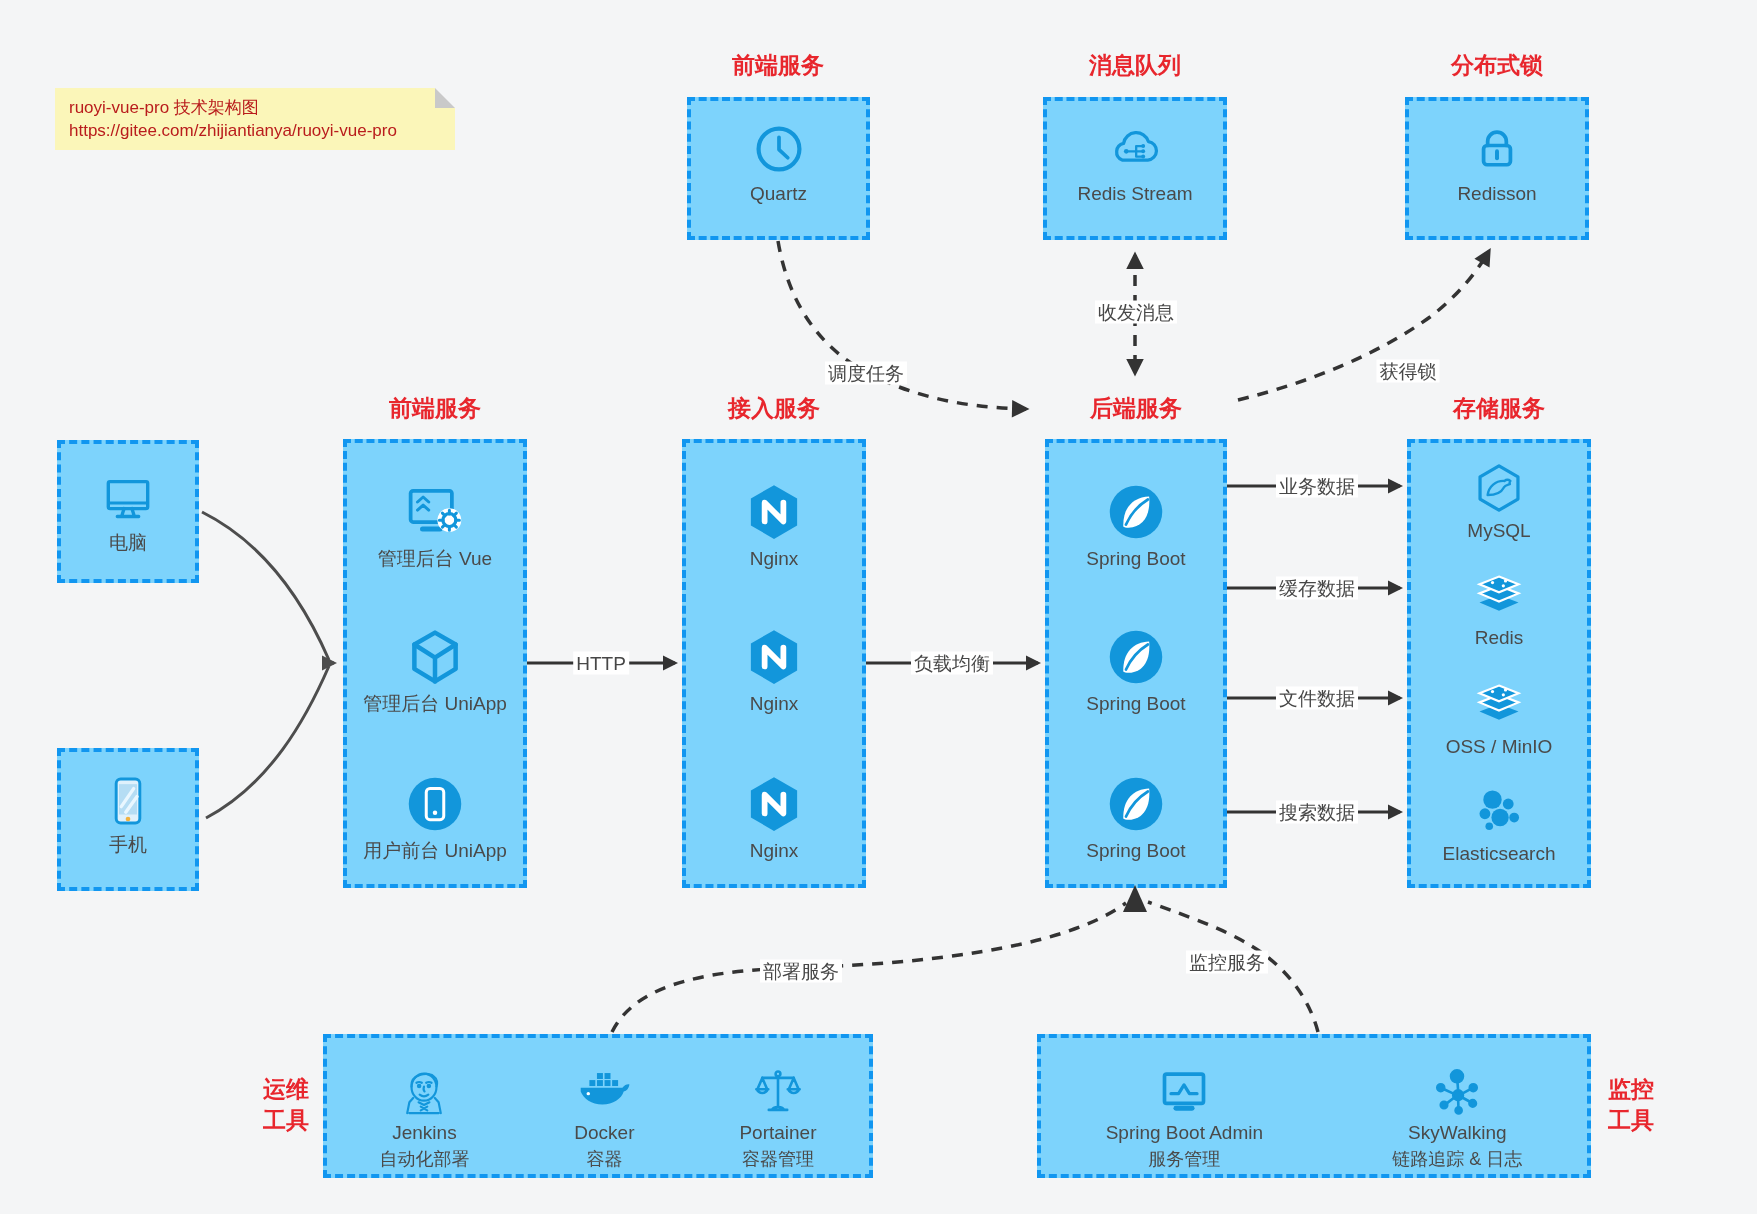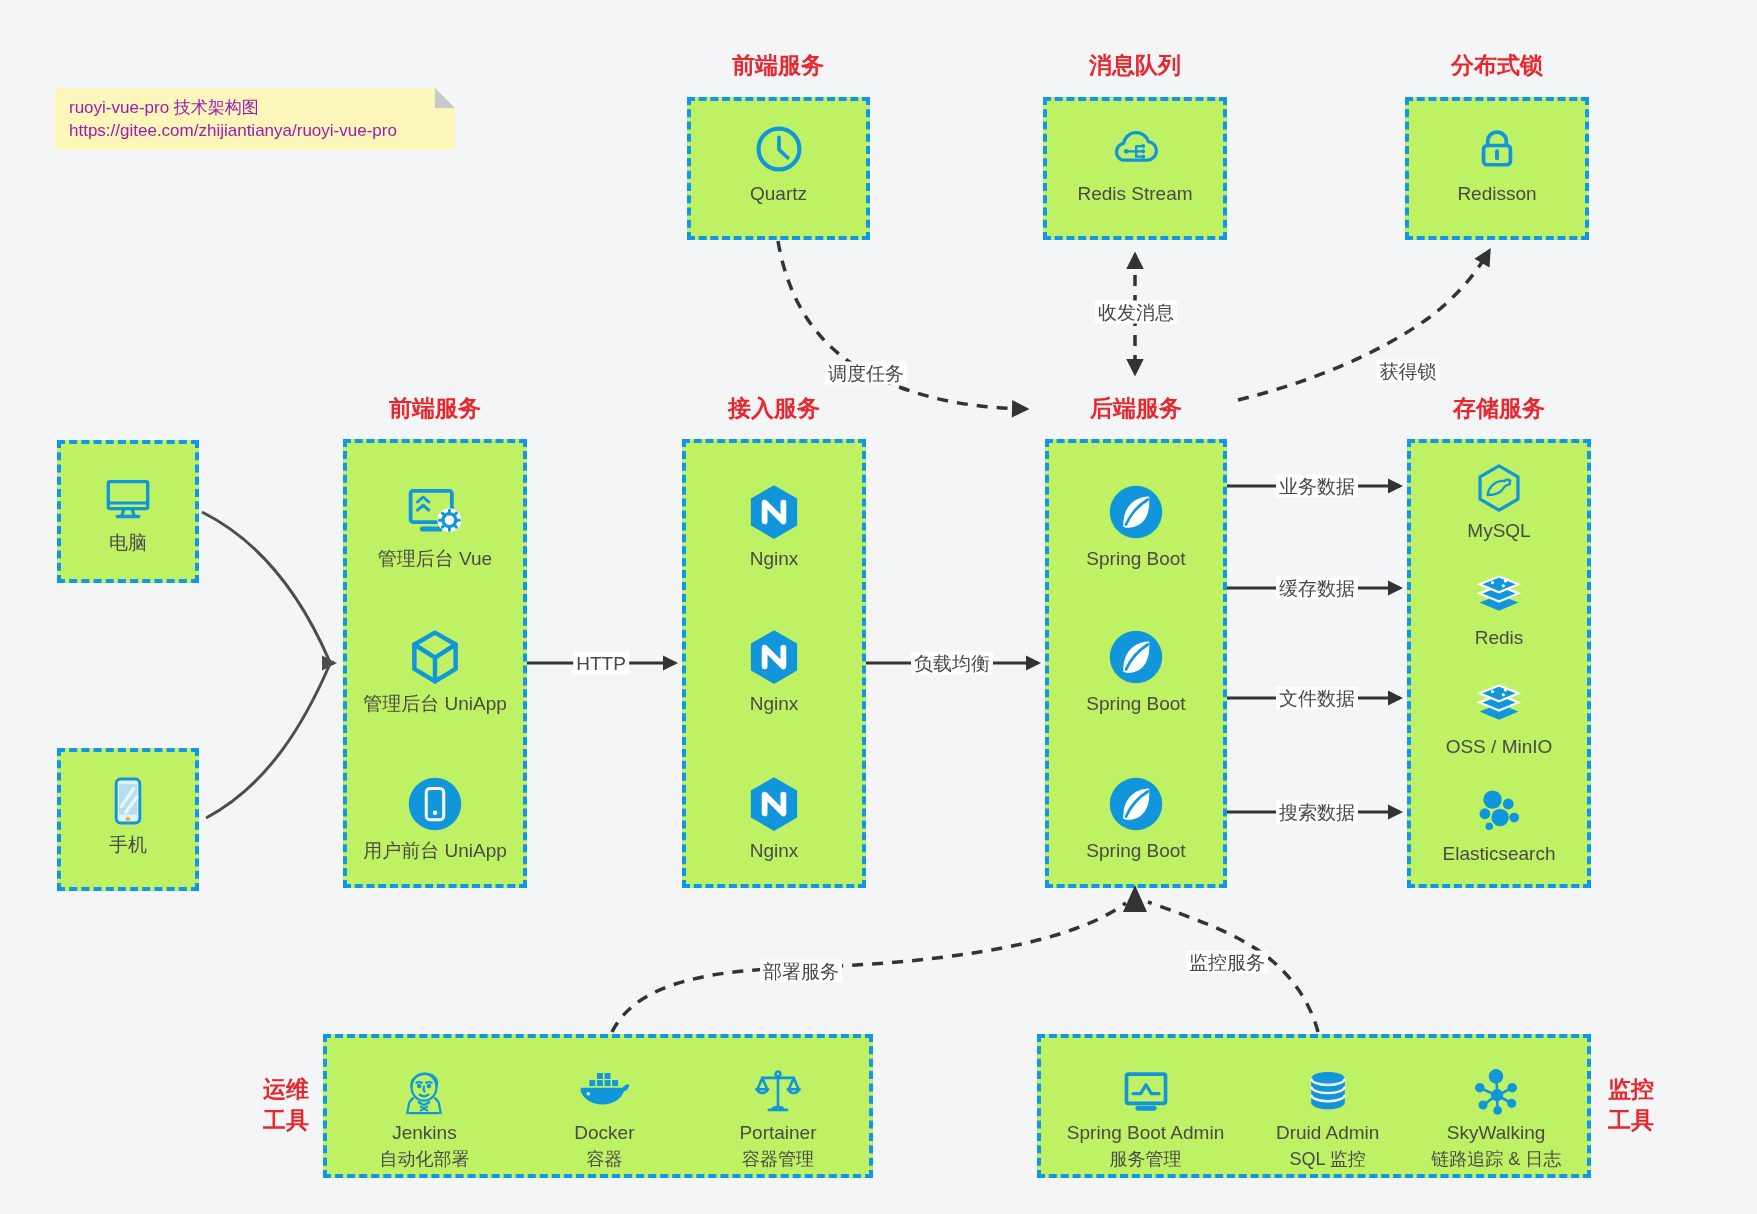--- a/index.html
+++ b/index.html
@@ -1,27 +1,27 @@
 <!DOCTYPE html>
 <html><head>
 <meta charset="utf-8">
 <style>
   html,body{margin:0;padding:0;background:#f4f5f6;}
   .canvas{position:relative;width:1757px;height:1214px;background:#f4f5f6;
           font-family:"Liberation Sans","DejaVu Sans",sans-serif;overflow:hidden;}
   .overlay{position:absolute;left:0;top:0;z-index:3;pointer-events:none;}
-  .gbox{position:absolute;background:#bef264;border:4px dashed #1196f0;box-sizing:border-box;z-index:2;}
+  .gbox{position:absolute;background:#7dd3fc;border:4px dashed #1196f0;box-sizing:border-box;z-index:2;}
   .item{position:absolute;left:0;width:100%;display:flex;flex-direction:column;align-items:center;gap:6px;}
   .ilabel{font-size:19px;color:#4a4a4a;white-space:nowrap;line-height:1.2;}
   .rtitle{position:absolute;transform:translateX(-50%);color:#e8262d;font-size:23px;font-weight:700;
           white-space:nowrap;z-index:2;line-height:31px;text-align:center;}
   .elabel{position:absolute;transform:translate(-50%,-50%);font-size:19px;color:#474747;background:#fff;
           padding:0 3px;white-space:nowrap;z-index:4;line-height:23px;}
   .note{position:absolute;left:55px;top:88px;width:400px;height:62px;background:#fbf6b9;z-index:2;
-        padding:8px 14px;box-sizing:border-box;font-size:17px;color:#a21caf;line-height:23px;}
+        padding:8px 14px;box-sizing:border-box;font-size:17px;color:#b91c1c;line-height:23px;}
   .note::after{content:"";position:absolute;top:0;right:0;width:0;height:0;
         border-top:20px solid #f4f5f6;border-left:20px solid #c9c9c9;}
   .bbox{display:flex;justify-content:space-around;align-items:flex-start;padding-top:28px;}
   .bitem{display:flex;flex-direction:column;align-items:center;gap:3px;}
   .bname{font-size:19px;color:#4a4a4a;white-space:nowrap;line-height:1.25;}
   .bdesc{font-size:18px;color:#4a4a4a;white-space:nowrap;line-height:1.25;}
   svg.icon{display:block;}
 </style>
 </head>
 <body>
@@ -335,28 +335,20 @@
     <div class="bitem">
       <svg class="icon" width="52" height="52" viewBox="0 0 48 48">
         <g stroke="#1296db" fill="none" stroke-linecap="round" stroke-linejoin="round">
           <rect x="6" y="7.5" width="36" height="27" rx="2" stroke-width="3.4"></rect>
           <path d="M12 25.5 H19 L24 17.5 L29 25.5 H36" stroke-width="3"></path>
           <path d="M16.5 39 H31.5" stroke-width="4.5"></path>
         </g>
       </svg>
       <div class="bname">Spring Boot Admin</div>
       <div class="bdesc">服务管理</div>
-    </div>
-    <div class="bitem">
-      <svg class="icon" width="52" height="52" viewBox="0 0 48 48">
-        <path d="M8.5 11.5 C8.5 8 15.5 5.5 24 5.5 C32.5 5.5 39.5 8 39.5 11.5 V34 C39.5 37.5 32.5 40 24 40 C15.5 40 8.5 37.5 8.5 34 Z" fill="#1296db"></path>
-        <path d="M8.5 11.5 C8.5 15 15.5 17.5 24 17.5 C32.5 17.5 39.5 15 39.5 11.5 M8.5 19 C8.5 22.5 15.5 25 24 25 C32.5 25 39.5 22.5 39.5 19 M8.5 26.5 C8.5 30 15.5 32.5 24 32.5 C32.5 32.5 39.5 30 39.5 26.5" stroke="#fff" stroke-width="2.2" fill="none"></path>
-      </svg>
-      <div class="bname">Druid Admin</div>
-      <div class="bdesc">SQL 监控</div>
     </div>
     <div class="bitem">
       <svg class="icon" width="52" height="52" viewBox="0 0 48 48">
         <g fill="#1296db" stroke="#1296db" stroke-width="2.4" stroke-linecap="round">
           <circle cx="25" cy="27" r="4.5"></circle>
             <circle cx="24" cy="9.5" r="5.5"></circle>
           <path d="M24.5 15.5 L25 22" fill="none"></path>
           <circle cx="9" cy="20" r="3.2"></circle>
             <path d="M12 21.5 L20.8 25.5" fill="none"></path>
           <circle cx="12" cy="36" r="3"></circle>

